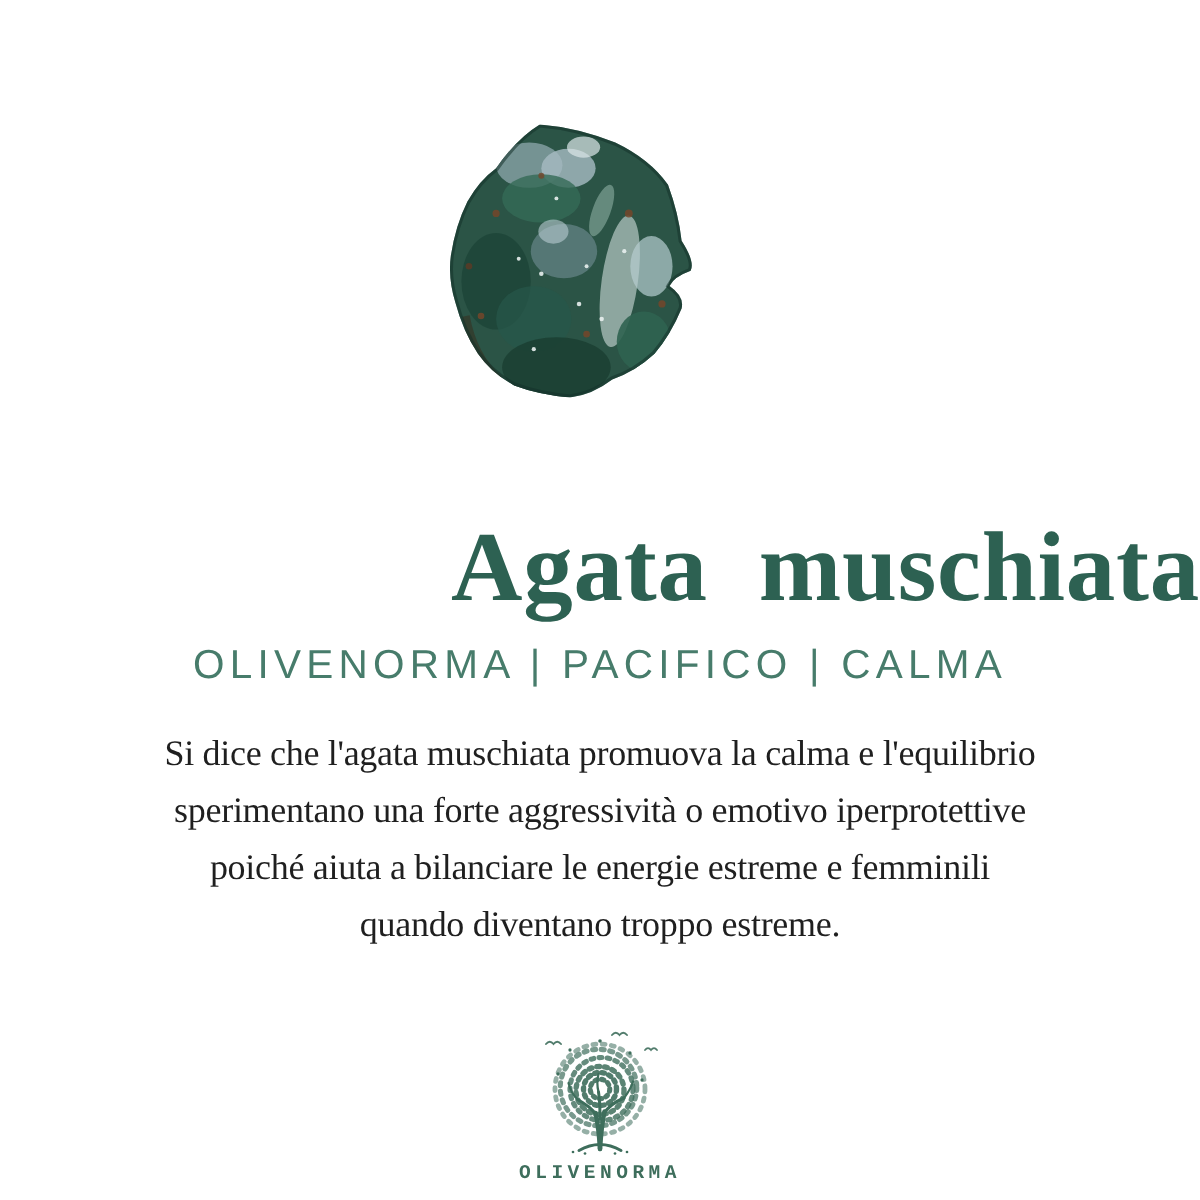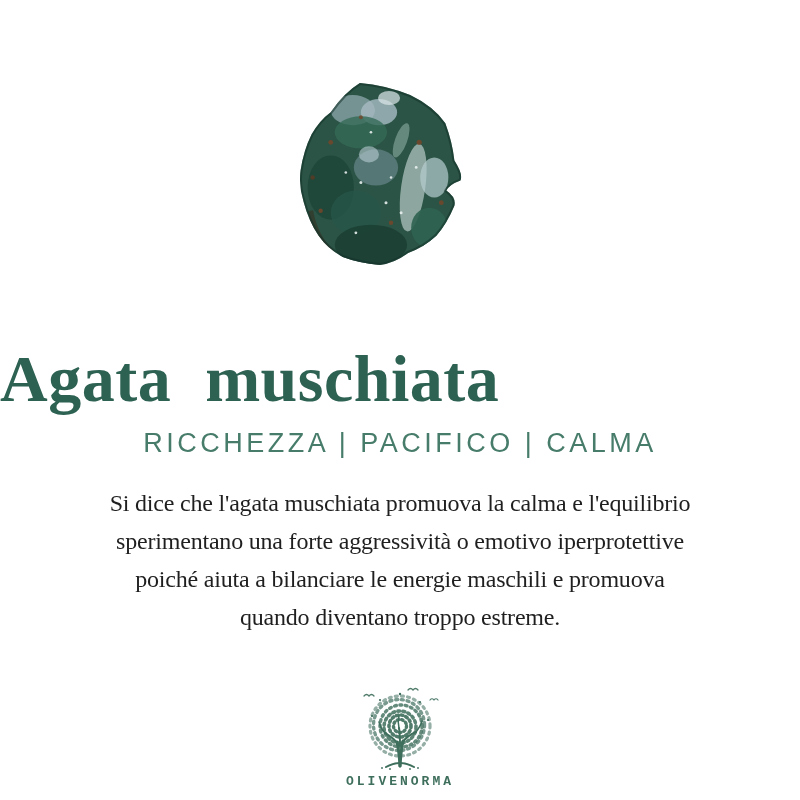--- a/index.html
+++ b/index.html
@@ -16,21 +16,21 @@
     left: 300px;
     top: 82px;
     width: 162px;
     height: 186px;
   }
   .title {
     position: absolute;
     top: 344px;
     left: 0;
     width: 800px;
-    text-align: left;
+    text-align: right;
     font-family: "Liberation Serif", serif;
     font-weight: bold;
     font-size: 66px;
     line-height: 70px;
     letter-spacing: 0.5px;
     word-spacing: 17px;
     color: #2d6152;
   }
   .subtitle {
     position: absolute;
@@ -120,26 +120,26 @@
         <circle cx="55" cy="150" r="1.4" fill="#e8f0ee" opacity="0.9"></circle>
         <circle cx="90" cy="95" r="1.3" fill="#e8f0ee" opacity="0.9"></circle>
         <path d="M10,128 Q15,155 32,170" fill="none" stroke="#3a2517" stroke-width="5" opacity="0.45"></path>
         <path d="M59,1 Q84,3 109,13 Q132,24 144,41 Q151,60 153,78 Q162,92 159,98 Q148,102 145,108 Q155,115 153,123 Q146,140 135,153 Q122,165 107,170 Q94,180 79,182 Q58,180 42,174 Q27,166 18,153 Q8,138 3,119 Q-2,103 0,88 Q3,68 11,52 Q19,38 30,30 Q44,10 59,1 Z" fill="none" stroke="#14322a" stroke-width="4" opacity="0.55"></path>
       </g>
     </svg>
   </div>
 
   <h1 class="title" style="margin:0;">Agata muschiata</h1>
 
-  <div class="subtitle">RICCHEZZA | PACIFICO | CALMA</div>
+  <div class="subtitle">OLIVENORMA | PACIFICO | CALMA</div>
 
   <div class="description">
     <div class="line">Si dice che l'agata muschiata promuova la calma e l'equilibrio</div>
     <div class="line">sperimentano una forte aggressività o emotivo iperprotettive</div>
-    <div class="line">poiché aiuta a bilanciare le energie maschili e promuova</div>
+    <div class="line">poiché aiuta a bilanciare le energie estreme e femminili</div>
     <div class="line">quando diventano troppo estreme.</div>
   </div>
 
   <div class="brand">
     <svg width="100" height="84" viewBox="0 0 100 84" xmlns="http://www.w3.org/2000/svg">
       <g stroke="#3e6e5c" fill="none" stroke-linecap="round">
 
         <path d="M14,10 q2.5,-3 5,0 q2.5,-3 5,0" stroke-width="1.3" opacity="0.9"></path>
         <path d="M58,4 q2.5,-3 5,0 q2.5,-3 5,0" stroke-width="1.3" opacity="0.9"></path>
         <path d="M80,14 q2,-2.5 4,0 q2,-2.5 4,0" stroke-width="1.2" opacity="0.9"></path>

